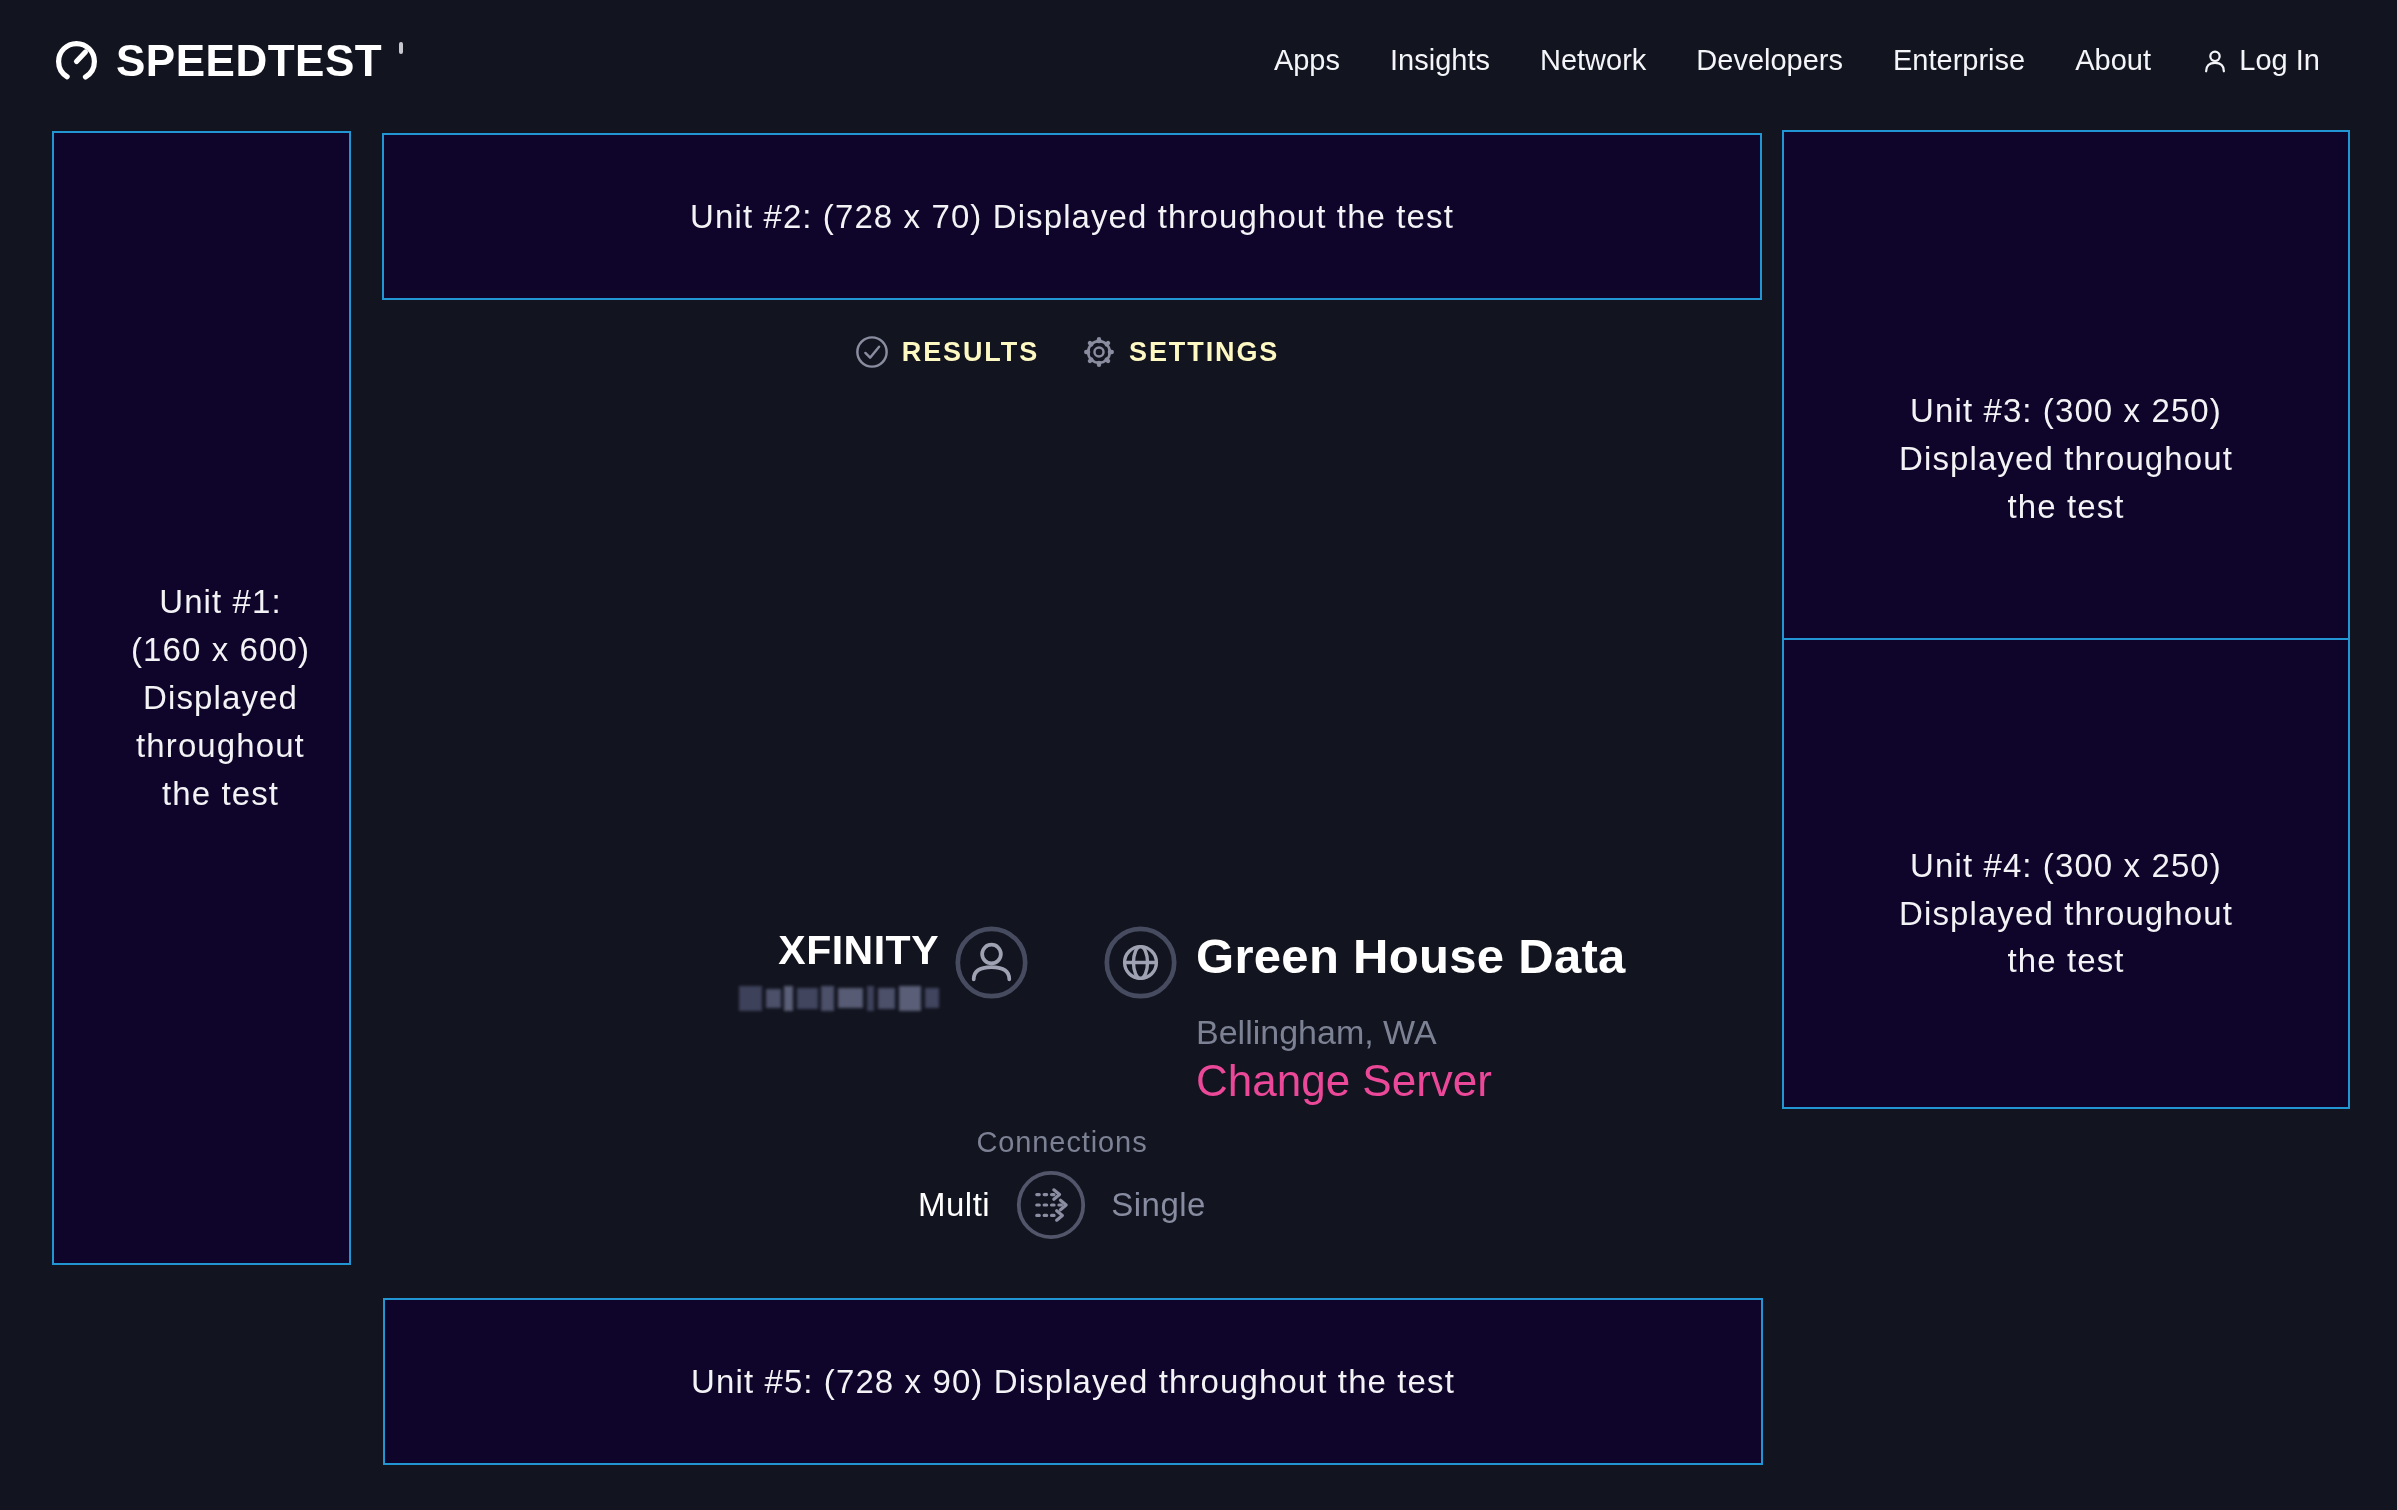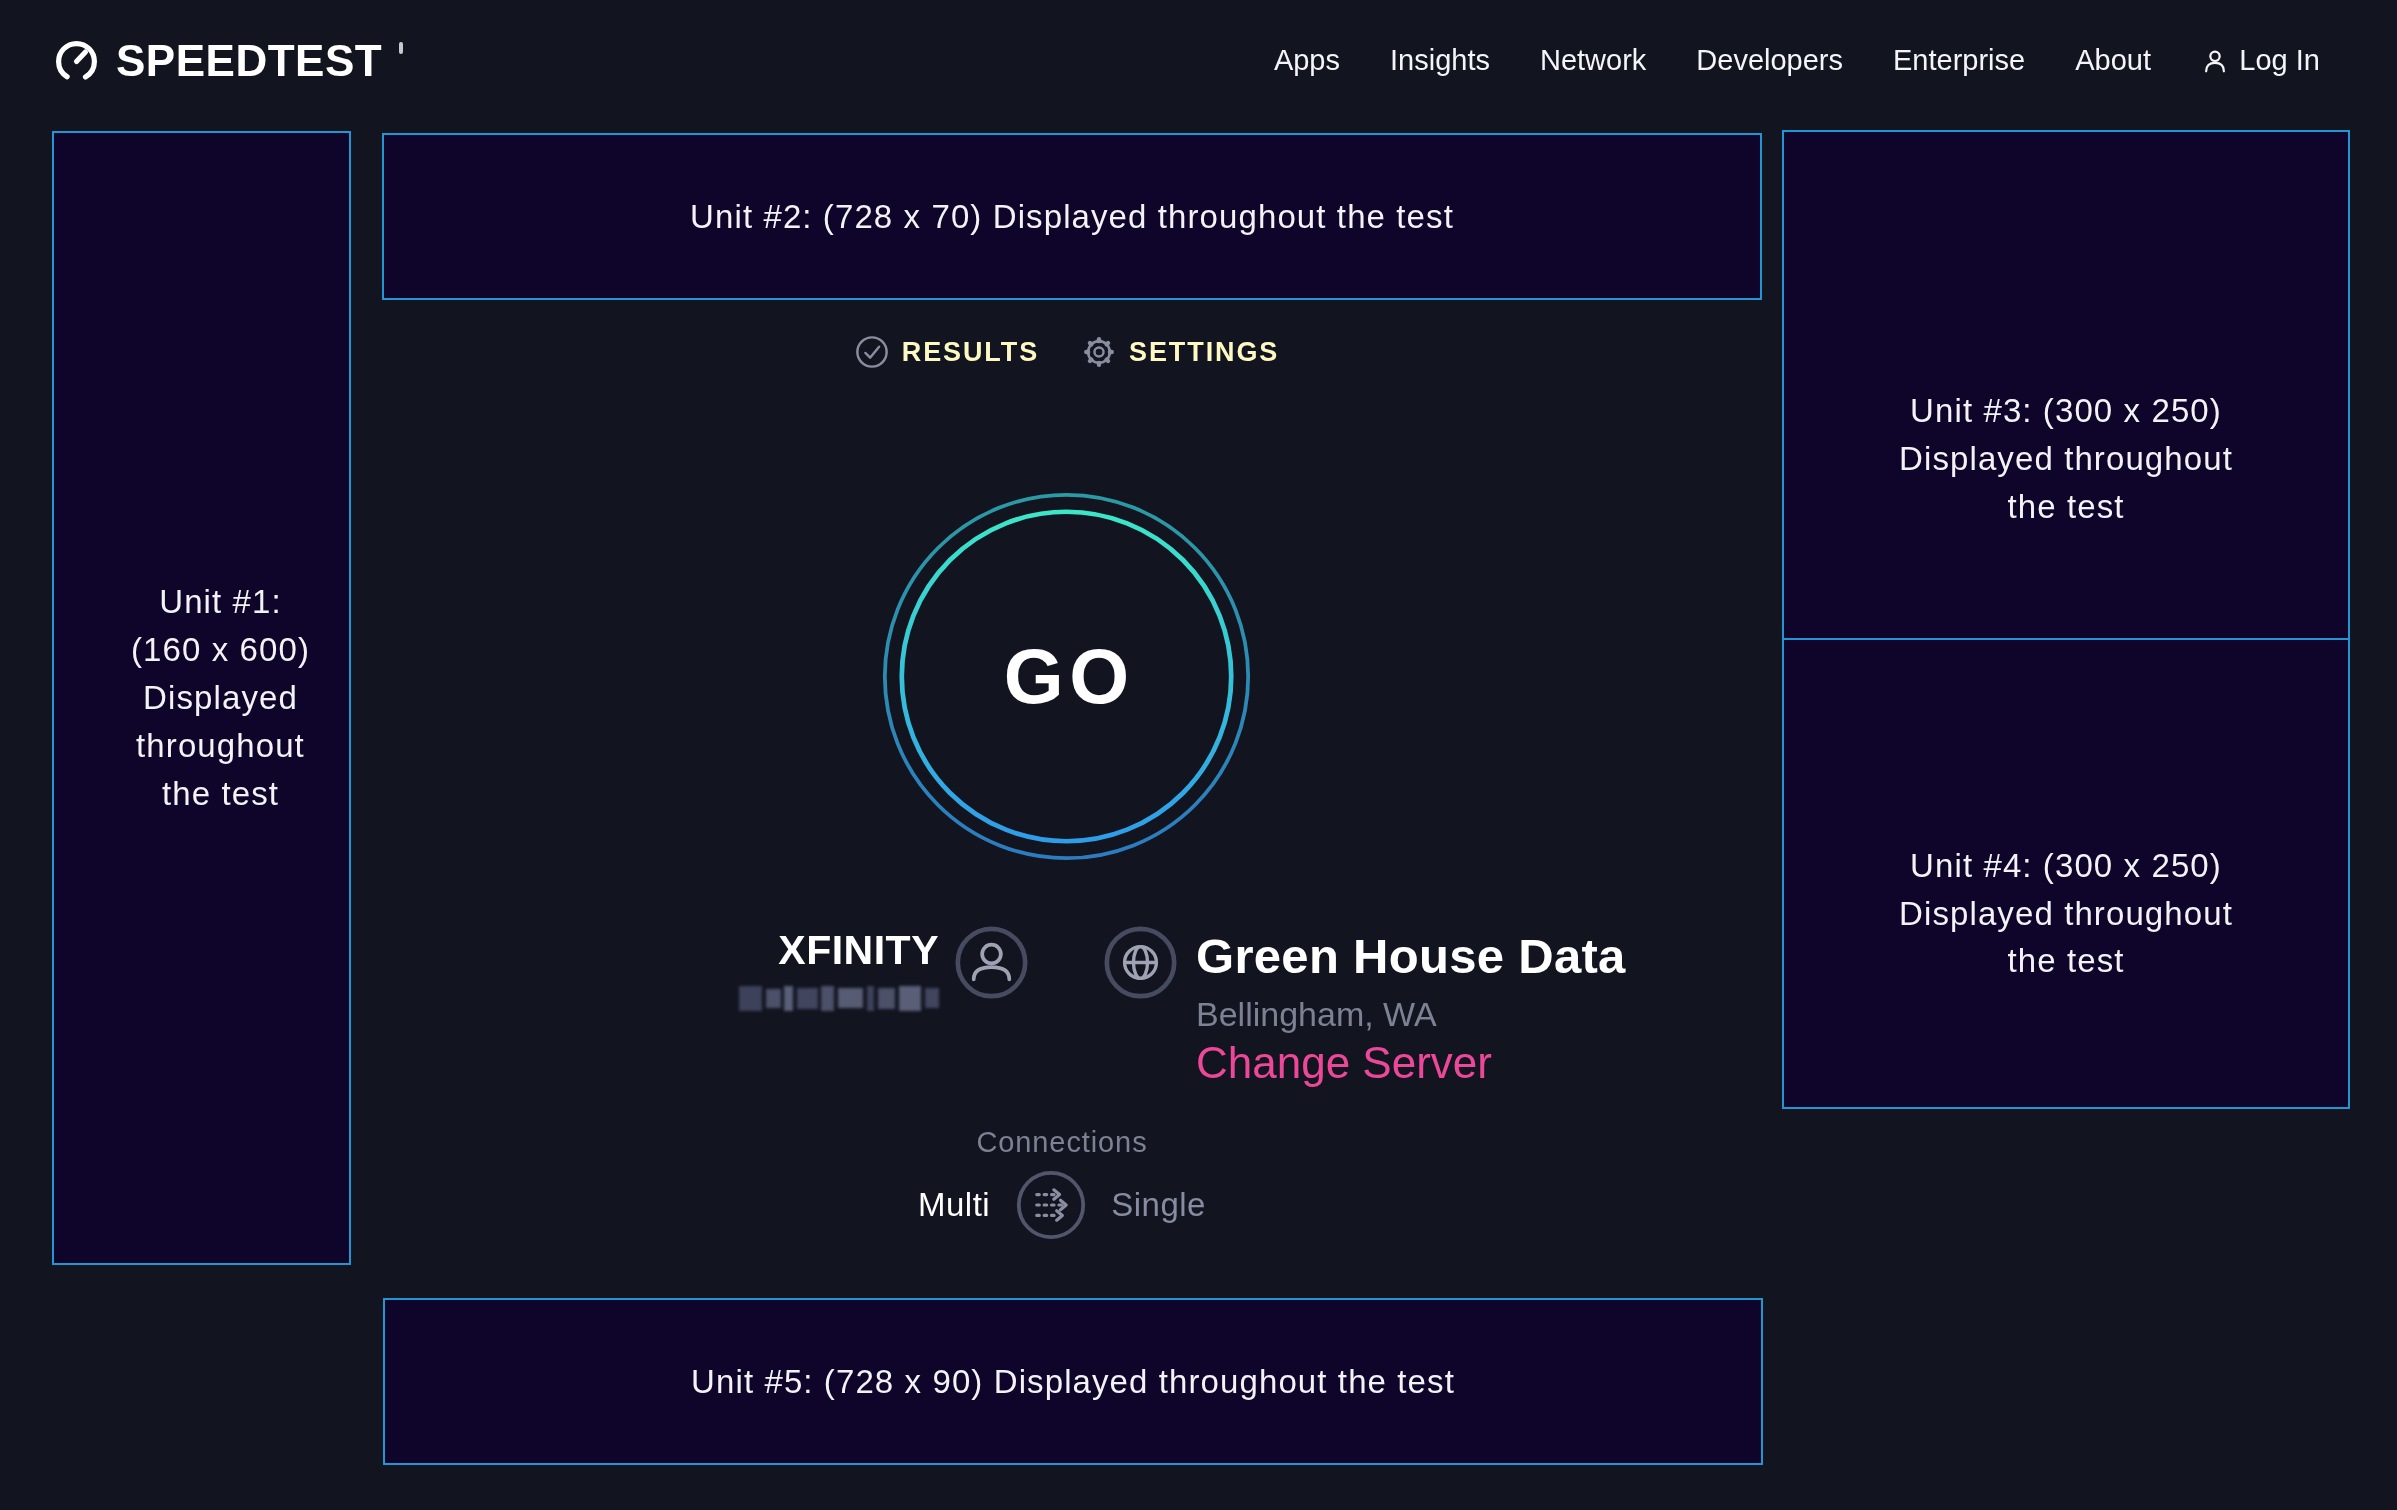--- a/index.html
+++ b/index.html
@@ -73,21 +73,21 @@
   .redacted i:nth-child(8){width:17px;height:21.7px;}
   .redacted i:nth-child(9){width:22.6px;height:25.4px;background:#5a5e76;}
   .redacted i:nth-child(10){width:14px;height:20px;background:#41455e;}
 
   .round-icon { position:absolute; width:73px; height:73px; }
   #avatarIcon { left:955px; top:926px; }
   #globeIcon  { left:1104px; top:926px; }
 
   .server-block { position:absolute; left:1196px; top:928px; }
   .server-name { color:#ffffff; font-size:49px; font-weight:700; letter-spacing:0.3px; }
-  .server-loc  { color:#7d8194; font-size:34px; margin-top:11px; }
+  .server-loc  { color:#7d8194; font-size:34px; margin-top:29px; }
   .server-change { color:#ec4899; font-size:44px; margin-top:4px; cursor:pointer; }
 
   
   .connections-label {
     position:absolute; left:0; top:1126px; width:2124px; text-align:center;
     color:#7d8194; font-size:29px; letter-spacing:0.9px;
   }
   .conn-row {
     position:absolute; left:0; top:1169px; width:2124px;
     display:flex; justify-content:center; align-items:center; gap:24.5px;
@@ -165,37 +165,20 @@
             <line x1="26.1" y1="26.1" x2="27.6" y2="27.6"></line>
             <line x1="9.9" y1="26.1" x2="8.4" y2="27.6"></line>
             <line x1="26.1" y1="9.9" x2="27.6" y2="8.4"></line>
           </g>
         </g>
       </svg>
       <span class="tool-label">SETTINGS</span>
     </div>
   </div>
 
-  <div class="go-wrap">
-    <svg width="369" height="369" viewBox="0 0 392 392">
-      <defs>
-        <linearGradient id="ringBright" x1="0" y1="0" x2="0" y2="1">
-          <stop offset="0" stop-color="#3ce6c8"></stop>
-          <stop offset="1" stop-color="#2f9ce8"></stop>
-        </linearGradient>
-        <linearGradient id="ringDim" x1="0" y1="0" x2="0" y2="1">
-          <stop offset="0" stop-color="#2b9aa4"></stop>
-          <stop offset="1" stop-color="#2c7cc0"></stop>
-        </linearGradient>
-      </defs>
-      <circle cx="196" cy="196" r="193" fill="none" stroke="url(#ringDim)" stroke-width="4"></circle>
-      <circle cx="196" cy="196" r="175" fill="none" stroke="url(#ringBright)" stroke-width="5"></circle>
-    </svg>
-    <div class="go-label">GO</div>
-  </div>
 
   <div class="isp-block">
     <div class="isp-name">XFINITY</div>
     <div class="redacted">
       <i></i>
         <i></i>
         <i></i>
         <i></i>
         <i></i>
         <i></i>

